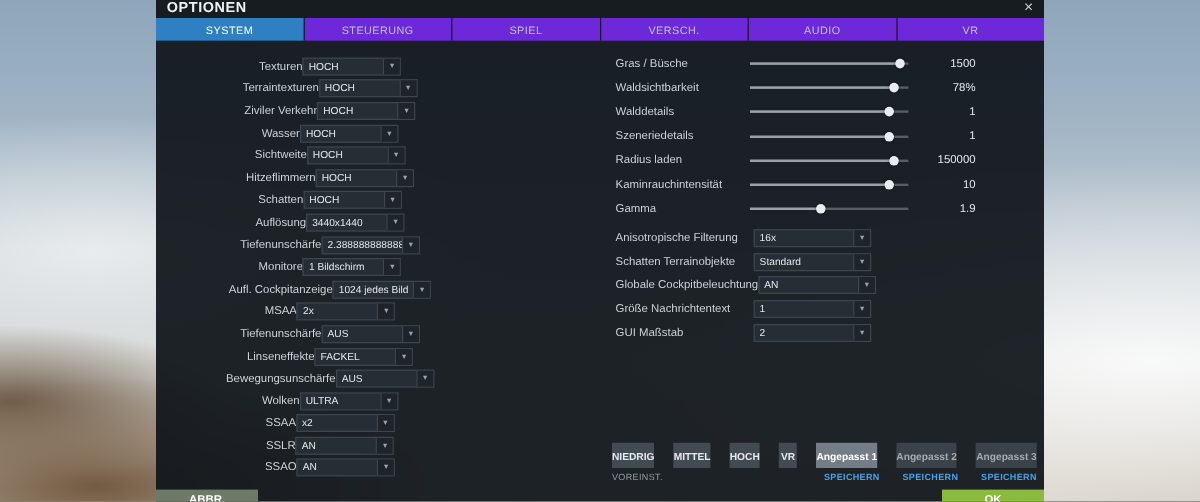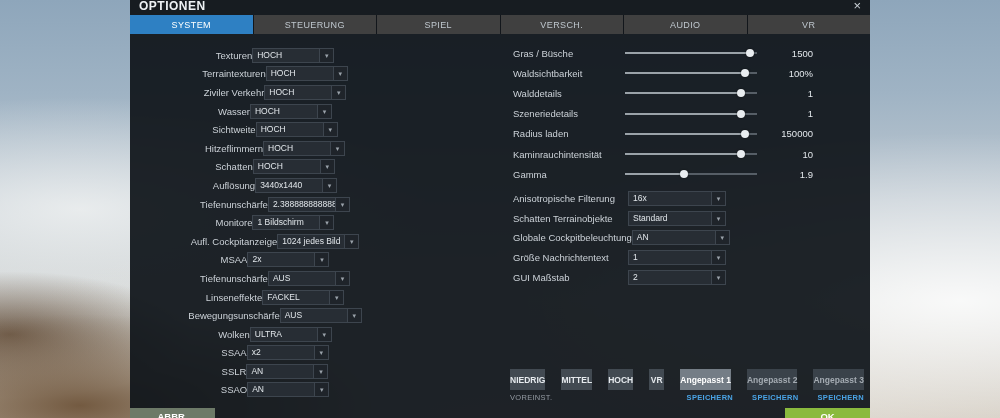--- a/index.html
+++ b/index.html
@@ -9,21 +9,21 @@
     radial-gradient(ellipse 260px 90px at 1% 80%, rgba(96,74,54,.85) 0%, rgba(96,74,54,0) 70%),
     radial-gradient(ellipse 700px 240px at 96% 72%, rgba(255,255,255,.85) 0%, rgba(255,255,255,0) 70%),
     radial-gradient(ellipse 500px 160px at 8% 50%, rgba(246,247,246,.75) 0%, rgba(246,247,246,0) 70%),
     radial-gradient(ellipse 800px 300px at 50% 104%, rgba(230,228,222,.9) 0%, rgba(230,228,222,0) 75%),
     linear-gradient(180deg,#8ea6bb 0%,#9fb3c4 22%,#bfc9d1 48%,#d4d7d6 72%,#c9c0b2 100%);}
   .panel{position:absolute;left:130px;top:0;width:740px;height:418px;}
   .hdr{height:15px;background:#171c21;display:flex;align-items:center;justify-content:space-between;padding:0 9px;overflow:hidden;gap:20px;}
   .title{font-size:12px;font-weight:bold;color:#eef2f5;letter-spacing:.5px;margin-top:-4px;}
   .close{color:#ccd2d8;font-size:13px;margin-top:-3px;cursor:pointer;line-height:12px;}
   .tabs{display:flex;height:19px;background:#12161b;gap:1px;}
-  .tab{flex:1;display:flex;align-items:center;justify-content:center;background:#404040;color:#bfc7ce;font-size:9px;letter-spacing:.4px;cursor:pointer;}
+  .tab{flex:1;display:flex;align-items:center;justify-content:center;background:#6d28d9;color:#bfc7ce;font-size:9px;letter-spacing:.4px;cursor:pointer;}
   .tab.active{background:#2e80c3;color:#fff;}
   .body{position:absolute;top:34px;left:0;right:0;bottom:0;background:rgba(17,22,28,.94);}
   .lbl{font-size:9.5px;color:#ccd2d8;white-space:nowrap;}
   .col-left{position:absolute;left:18px;top:12px;width:254px;}
   .row{display:flex;align-items:center;justify-content:center;height:18.6px;}
   .dd{display:flex;align-items:stretch;width:82px;height:15px;background:#272d34;border:1px solid #3d454e;box-sizing:border-box;cursor:pointer;}
   .ddv{flex:1;font-size:8.5px;color:#e2e7eb;line-height:13px;padding-left:4px;overflow:hidden;white-space:nowrap;}
   .dda{width:13px;background:#1f242a;border-left:1px solid #3d454e;color:#9aa2aa;font-size:7px;line-height:13px;text-align:center;}
   .col-right{position:absolute;left:383px;top:9px;width:300px;}
   .srow{display:flex;align-items:center;height:20.2px;}
@@ -222,21 +222,21 @@
               </div>
               <span class="sval">1500</span>
             </div>
           <div class="srow">
               <span class="lbl">Waldsichtbarkeit</span>
               <div class="slider">
                 <div class="track"></div>
                 <div class="fill" style="width: 91%;"></div>
                 <div class="handle" style="left: calc(91% - 4px);"></div>
               </div>
-              <span class="sval">100%</span>
+              <span class="sval">78%</span>
             </div>
           <div class="srow">
               <span class="lbl">Walddetails</span>
               <div class="slider">
                 <div class="track"></div>
                 <div class="fill" style="width: 88%;"></div>
                 <div class="handle" style="left: calc(88% - 4px);"></div>
               </div>
               <span class="sval">1</span>
             </div>

